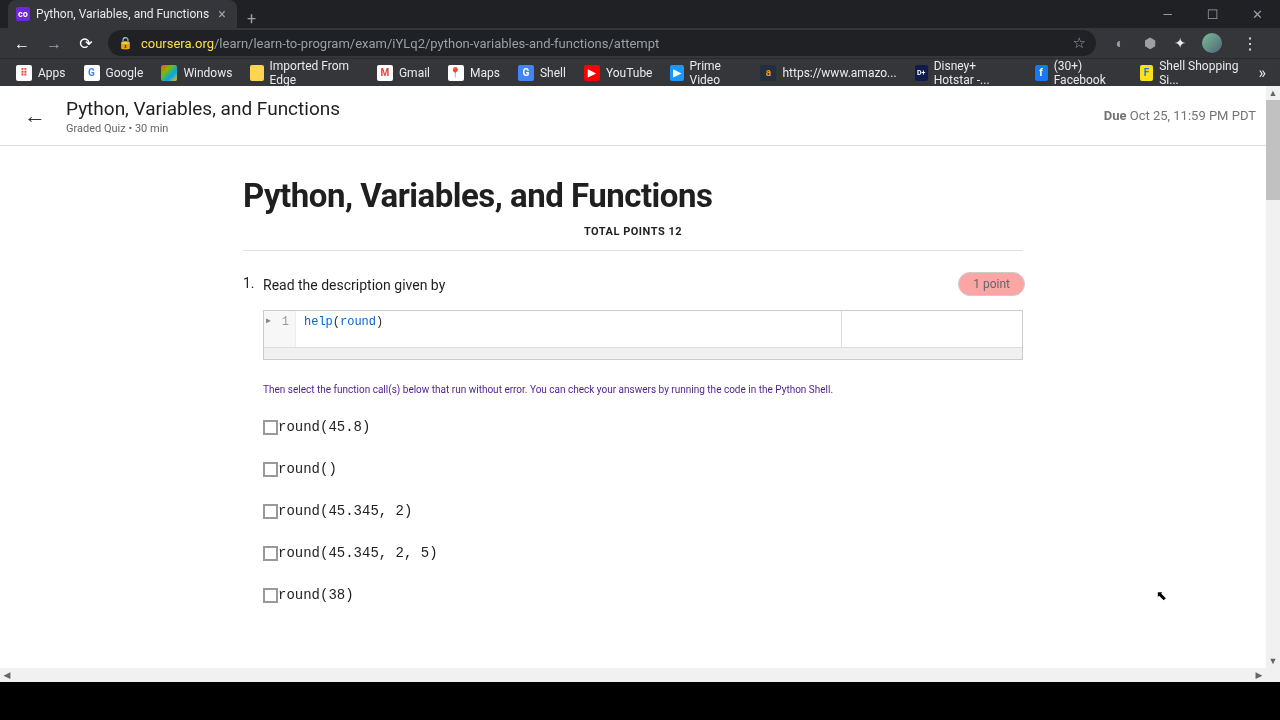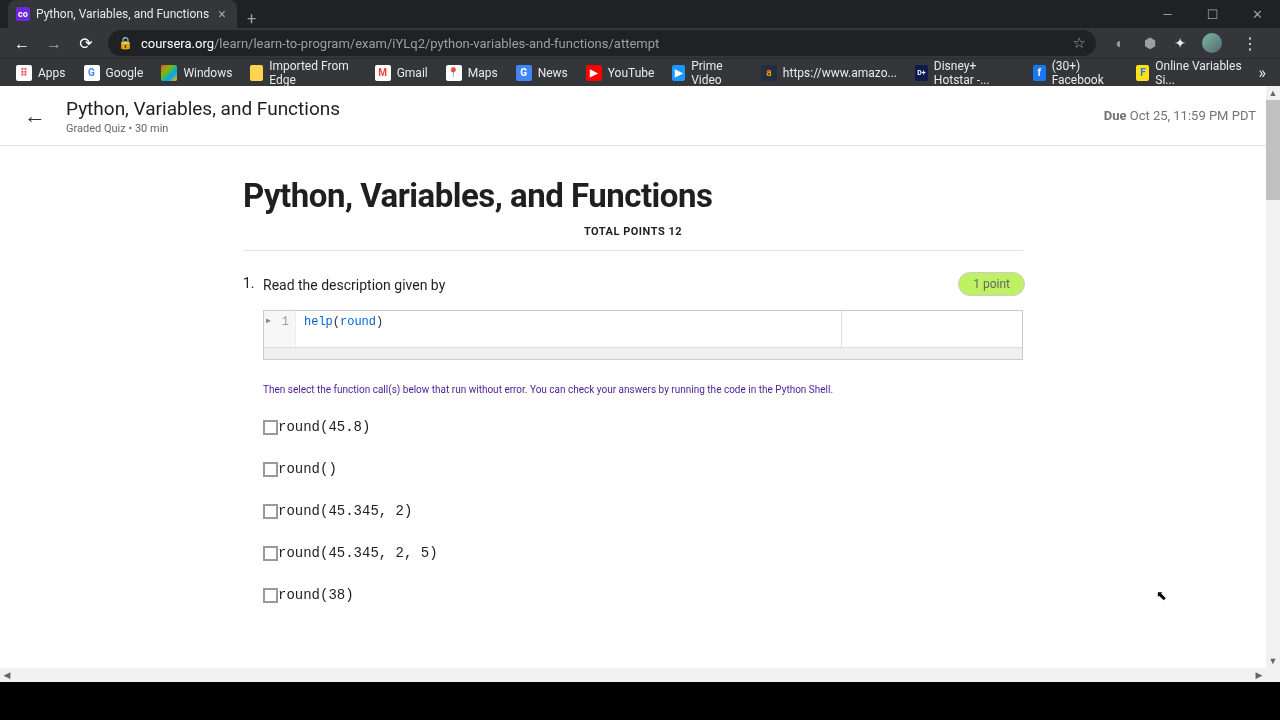--- a/index.html
+++ b/index.html
@@ -16,21 +16,21 @@
   .window-controls { display: flex; }
   .win-ctrl { width: 45px; height: 28px; display: flex; align-items: center; justify-content: center; color: #9aa0a6; font-size: 13px; }
   
   
   .addrbar { height: 30px; background: #35363a; display: flex; align-items: center; padding: 0 8px; gap: 4px; }
   .nav-btn { width: 28px; height: 28px; display: flex; align-items: center; justify-content: center; color: #9aa0a6; cursor: pointer; }
   .nav-btn.enabled { color: #fff; }
   .omnibox { flex: 1; background: #202124; border-radius: 14px; height: 26px; display: flex; align-items: center; padding: 0 10px; gap: 8px; margin: 0 4px; }
   .lock-icon { color: #9aa0a6; font-size: 12px; }
   .url { color: #e8eaed; font-size: 13px; flex: 1; }
-  .url .domain { color: #ffffff; }
+  .url .domain { color: #fde047; }
   .url .path { color: #9aa0a6; }
   .star-icon { color: #9aa0a6; font-size: 15px; }
   .ext-icons { display: flex; gap: 14px; padding: 0 8px; align-items: center; }
   .ext-ic { width: 16px; height: 16px; display:flex; align-items:center; justify-content:center; font-size:14px; }
   .avatar { width: 20px; height: 20px; border-radius: 50%; background: linear-gradient(135deg,#7b9,#567); }
   .menu-dots { color: #e8eaed; font-size: 16px; padding: 0 6px; }
   
   
   .bookmarks { height: 28px; background: #35363a; display: flex; align-items: center; padding: 0 8px; gap: 2px; border-top: 1px solid #2a2b2e; }
   .bm { display: flex; align-items: center; gap: 6px; padding: 4px 8px; color: #e8eaed; font-size: 12px; cursor: pointer; border-radius: 4px; }
@@ -51,21 +51,21 @@
   .quiz-body { padding: 30px 0 0 0; overflow-y: auto; height: 536px; }
   .quiz-inner { width: 780px; margin-left: 243px; }
   .quiz-main-title { font-size: 33px; font-weight: 700; color: #1f1f1f; margin-bottom: 10px; letter-spacing: -0.5px; }
   .quiz-points { font-size: 11px; font-weight: 700; color: #1f1f1f; letter-spacing: 0.5px; margin-bottom: 12px; text-align: center; }
   .quiz-hr { border: none; border-top: 1px solid #e0e0e0; margin-bottom: 24px; }
   
   .question { position: relative; }
   .q-num { position: absolute; left: 0; top: 0; font-size: 14px; color: #1f1f1f; }
   .q-body { padding-left: 20px; }
   .q-text { font-size: 14px; color: #1f1f1f; line-height: 1.5; }
-  .q-points-badge { position: absolute; right: -2px; top: -3px; border: 1px solid #ccc; border-radius: 14px; padding: 4px 14px; font-size: 12px; color: #666; background: #bef264; }
+  .q-points-badge { position: absolute; right: -2px; top: -3px; border: 1px solid #ccc; border-radius: 14px; padding: 4px 14px; font-size: 12px; color: #666; background: #fca5a5; }
   
   .code-box { border: 1px solid #ccc; margin: 14px 0 14px 0; }
   .code-main { display: flex; background: #fff; }
   .code-gutter { width: 32px; background: #f7f7f7; border-right: 1px solid #eee; text-align: right; padding: 4px 6px 18px 0; font-family: "Courier New", monospace; font-size: 12px; color: #999; position: relative; }
   .code-gutter::before { content: "▶"; position: absolute; left: 2px; top: 5px; font-size: 8px; color: #888; }
   .code-text { flex: 1; padding: 4px 8px 18px 8px; font-family: "Courier New", monospace; font-size: 12px; position: relative; }
   .code-func { color: #0066cc; }
   .code-paren { color: #333; }
   .code-arg { color: #0066cc; }
   .code-divider { position: absolute; top:0; bottom:0; right: 180px; border-left: 1px solid #ddd; }
@@ -147,21 +147,21 @@
   <div class="bm">
       <div class="bm-ic" style="background:#fff;color:#ea4335">M</div>
       <span>Gmail</span>
     </div>
   <div class="bm">
       <div class="bm-ic" style="background:#fff">📍</div>
       <span>Maps</span>
     </div>
   <div class="bm">
       <div class="bm-ic" style="background:#4285f4;color:#fff">G</div>
-      <span>News</span>
+      <span>Shell</span>
     </div>
   <div class="bm">
       <div class="bm-ic" style="background:#ff0000;color:#fff">▶</div>
       <span>YouTube</span>
     </div>
   <div class="bm">
       <div class="bm-ic" style="background:#1a98ff;color:#fff">▶</div>
       <span>Prime Video</span>
     </div>
   <div class="bm">
@@ -171,21 +171,21 @@
   <div class="bm">
       <div class="bm-ic" style="background:#0f1b4c;color:#fff;font-size:7px">D+</div>
       <span>Disney+ Hotstar -...</span>
     </div>
   <div class="bm">
       <div class="bm-ic" style="background:#1877f2;color:#fff">f</div>
       <span>(30+) Facebook</span>
     </div>
   <div class="bm">
       <div class="bm-ic" style="background:#ffe11b;color:#2874f0">F</div>
-      <span>Online Variables Si...</span>
+      <span>Shell Shopping Si...</span>
     </div>
   <div class="bm-overflow">»</div>
 </div>
 
 <div class="page">
   <div class="quiz-header">
     <div class="qh-left">
       <div class="back-arrow">←</div>
       <div>
         <div class="qh-title">Python, Variables, and Functions</div>

